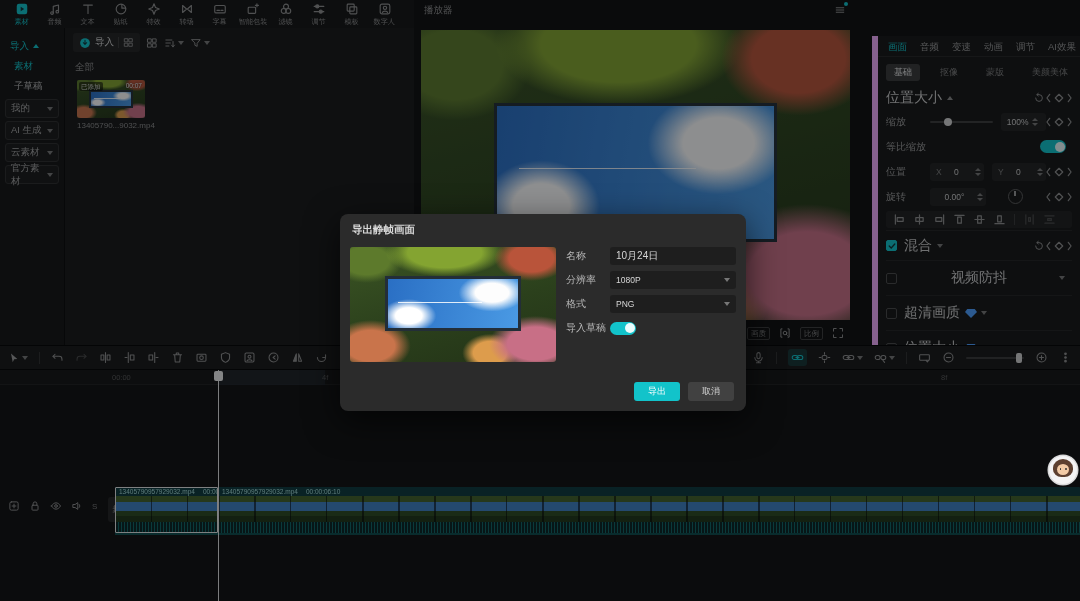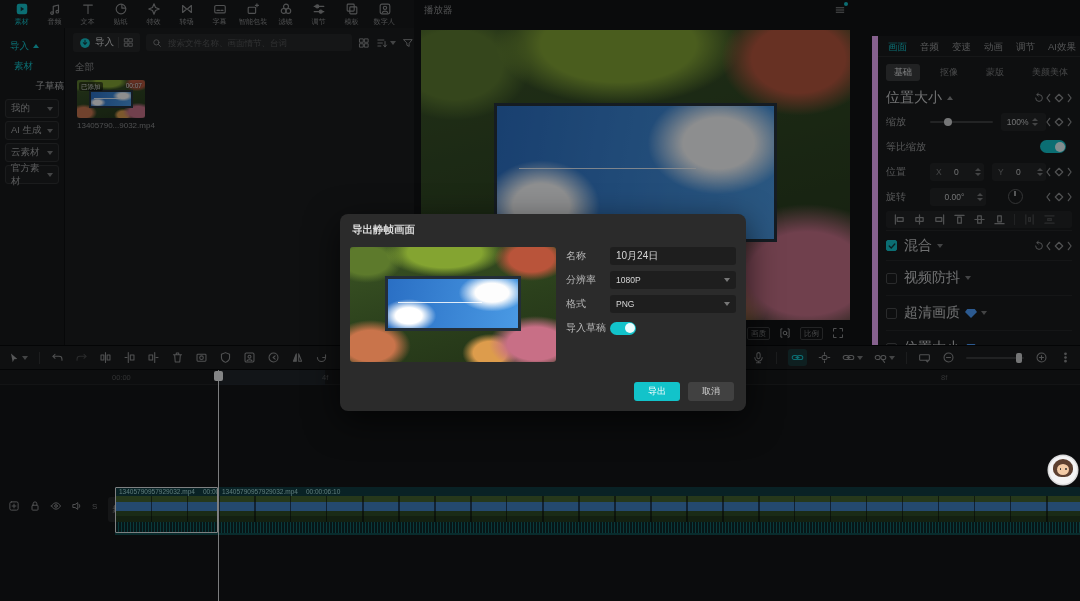--- a/index.html
+++ b/index.html
@@ -260,21 +260,21 @@
   </div>
 
   <div class="abs sidebar">
     <div class="snav teal">
       <span>导入</span>
       <span class="caret up"></span>
     </div>
     <div class="snav teal" style="padding-left:14px;">
       <span>素材</span>
     </div>
-    <div class="snav" style="padding-left:14px;color:#b9b9b9;justify-content:flex-end;">
+    <div class="snav" style="padding-left:14px;color:#b9b9b9;">
       <span>子草稿</span>
     </div>
     <div class="snav pill">
       <span>我的</span>
       <span class="caret down"></span>
     </div>
     <div class="snav pill">
       <span>AI 生成</span>
       <span class="caret down"></span>
     </div>
@@ -296,27 +296,20 @@
             <path d="M8 4.5v5M5.8 7.6L8 9.8l2.2-2.2" stroke="#10343a" fill="none" stroke-width="1.4" stroke-linecap="round" stroke-linejoin="round"></path>
           </svg>
         <span class="txt">导入</span>
         <span class="vdiv"></span>
         <svg class="ic" width="11" height="11" viewBox="0 0 16 16">
             <rect x="2.5" y="2.5" width="4.5" height="4.5"></rect>
             <rect x="9" y="2.5" width="4.5" height="4.5"></rect>
             <rect x="2.5" y="9" width="4.5" height="4.5"></rect>
             <rect x="9" y="9" width="4.5" height="4.5"></rect>
           </svg>
-      </div>
-      <div class="search">
-        <svg class="ic" width="10" height="10" viewBox="0 0 16 16">
-            <circle cx="7" cy="7" r="4.2"></circle>
-            <path d="M10.2 10.2L13.5 13.5"></path>
-          </svg>
-        <input placeholder="搜索文件名称、画面情节、台词" style="">
       </div>
       <svg class="ic" width="12" height="12" viewBox="0 0 16 16">
           <rect x="2.5" y="2.5" width="4.5" height="4.5"></rect>
           <rect x="9" y="2.5" width="4.5" height="4.5"></rect>
           <rect x="2.5" y="9" width="4.5" height="4.5"></rect>
           <rect x="9" y="9" width="4.5" height="4.5"></rect>
         </svg>
       <div class="tool">
         <svg class="ic" width="12" height="12" viewBox="0 0 16 16">
             <path d="M2.5 4h8M2.5 8h6M2.5 12h4M12 6v7M12 13l-2-2.2M12 13l2-2.2"></path>
@@ -534,21 +527,21 @@
           </svg>
         <svg width="26" height="10" viewBox="0 0 28 10" class="ic">
             <path d="M4 1L1 5l3 4"></path>
             <path d="M14 1l4 4-4 4-4-4z"></path>
             <path d="M24 1l3 4-3 4"></path>
           </svg>
       </span>
     </div>
 
     <div class="hr"></div>
-    <div class="irow" style="height:30px;">
+    <div class="irow" style="height:30px;gap:47px;">
       <span class="chk"></span>
       <span class="ihead">视频防抖</span>
       <span class="caret down" style="margin-left:5px;"></span>
     </div>
 
     <div class="hr"></div>
     <div class="irow" style="height:30px;">
       <span class="chk"></span>
       <span class="ihead">超清画质</span>
       <svg width="12" height="11" viewBox="0 0 16 14" style="margin-left:5px;">

